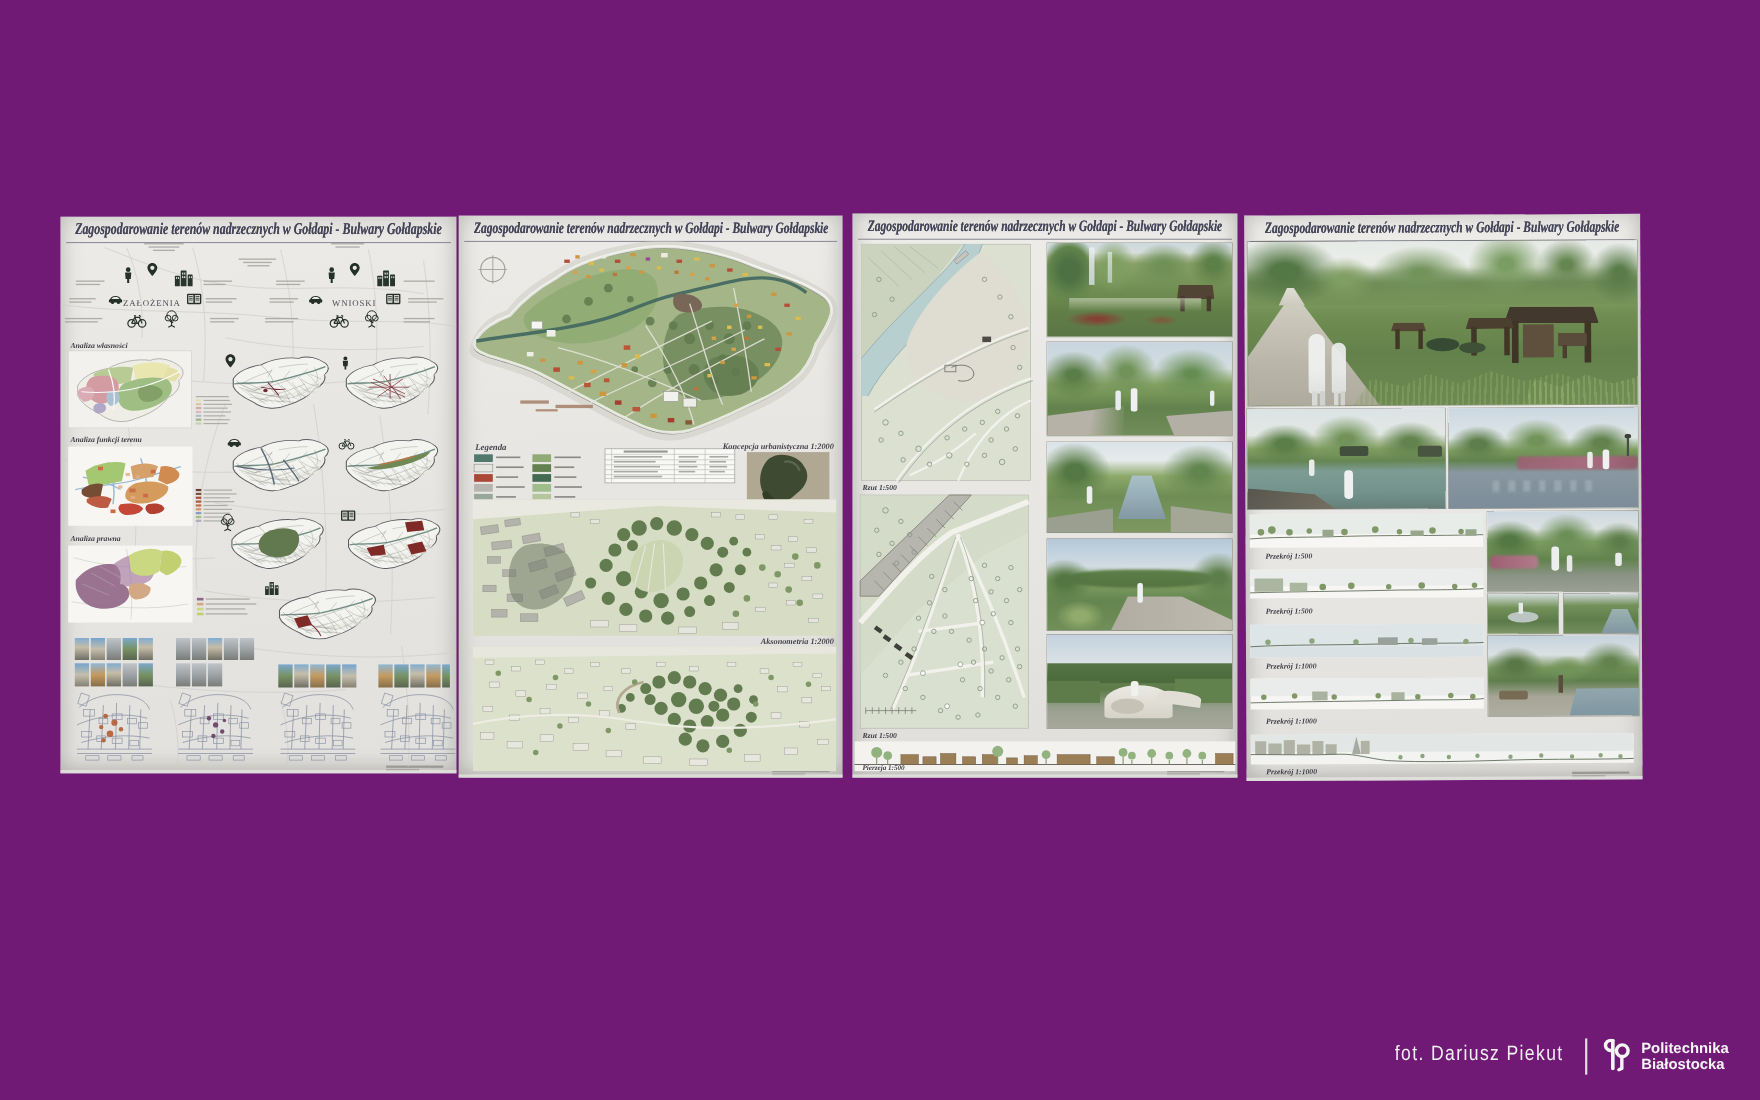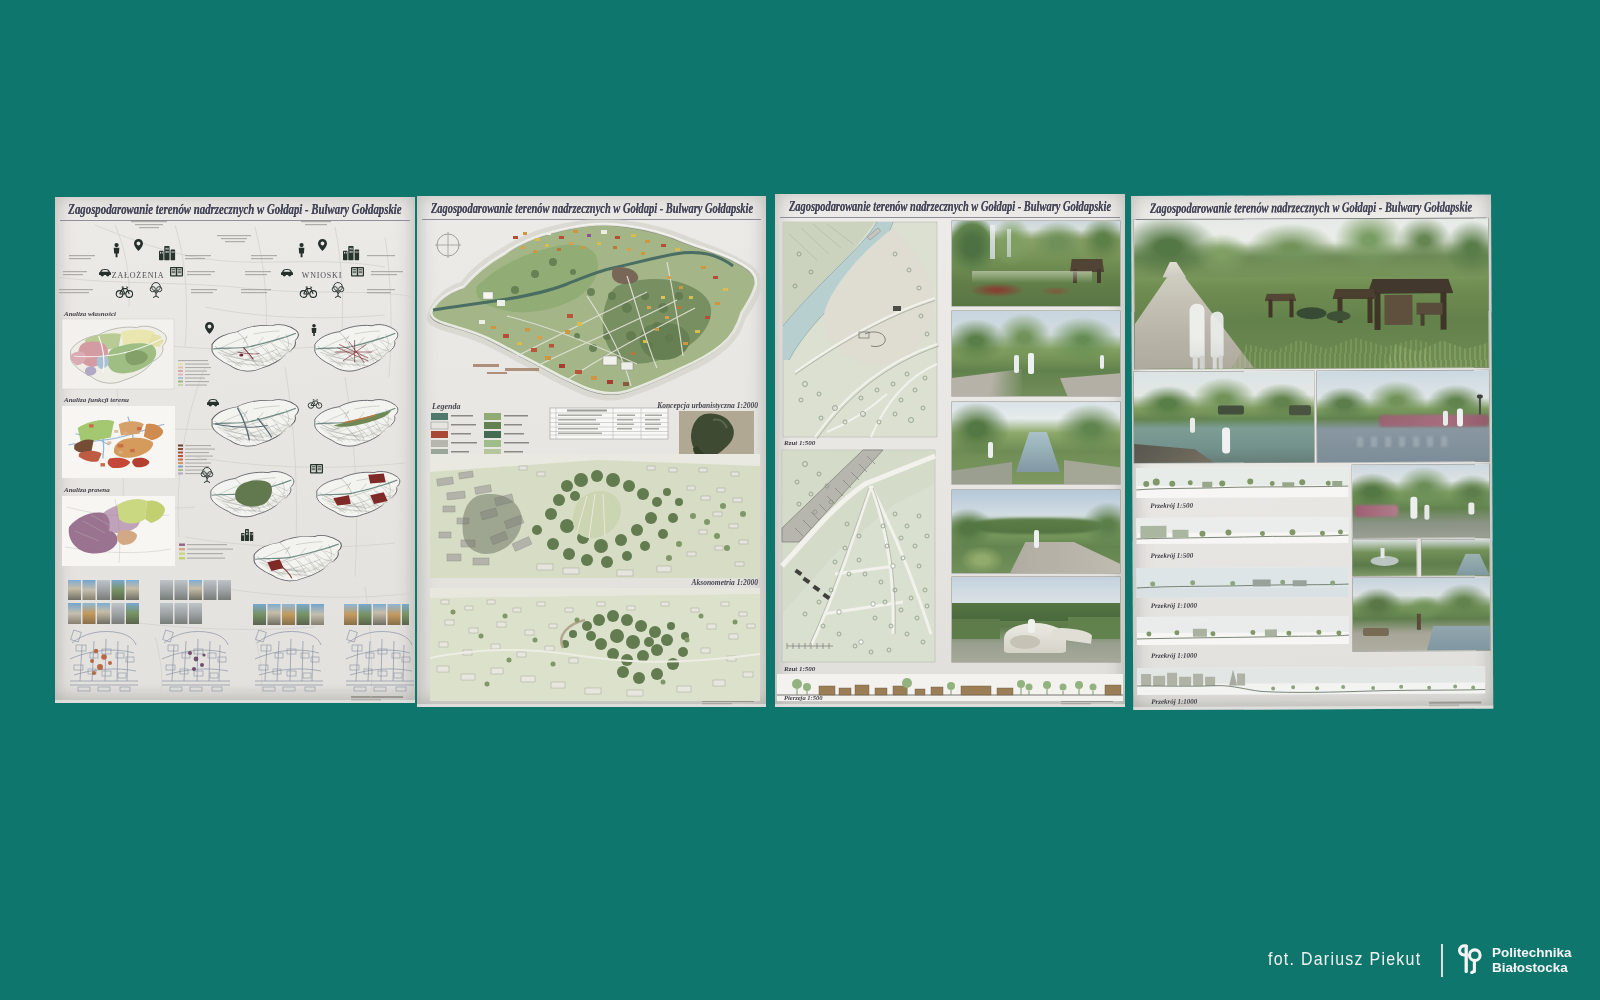--- a/index.html
+++ b/index.html
@@ -1,16 +1,16 @@
 <!DOCTYPE html>
 <html><head>
 <meta charset="utf-8">
 <style>
   html,body{margin:0;padding:0;background:#000;}
-  #stage{position:relative;width:1600px;height:1000px;background:#0f766e;overflow:hidden;font-family:"Liberation Sans",sans-serif;}
+  #stage{position:relative;width:1600px;height:1000px;background:#701a75;overflow:hidden;font-family:"Liberation Sans",sans-serif;}
   .panel{position:absolute;background:#eceae6;box-shadow:inset 0 0 22px rgba(40,38,34,0.18), inset 0 -6px 14px rgba(40,38,34,0.12);filter:saturate(0.86) contrast(0.97);}
   .ptitle{position:absolute;left:50%;top:3.5px;transform:translateX(-50%) scaleX(0.72);transform-origin:center top;font-family:"Liberation Serif",serif;font-style:italic;font-weight:bold;font-size:16.5px;color:#42425a;white-space:nowrap;text-shadow:0 0 0.6px rgba(66,66,90,0.85);}
   .tline{position:absolute;left:5px;right:5px;top:23px;border-top:0.8px solid #8f8f9e;}
   .photo{position:absolute;overflow:hidden;box-shadow:0 0 0 0.6px rgba(95,95,85,0.55);}
 </style>
 </head>
 <body>
 <div id="stage">
 
 <div class="panel" id="p1" style="left:55px;top:197px;width:360px;height:506px;background:linear-gradient(175deg,#efeeea 0%,#eae9e5 40%,#e5e4e0 100%);">

